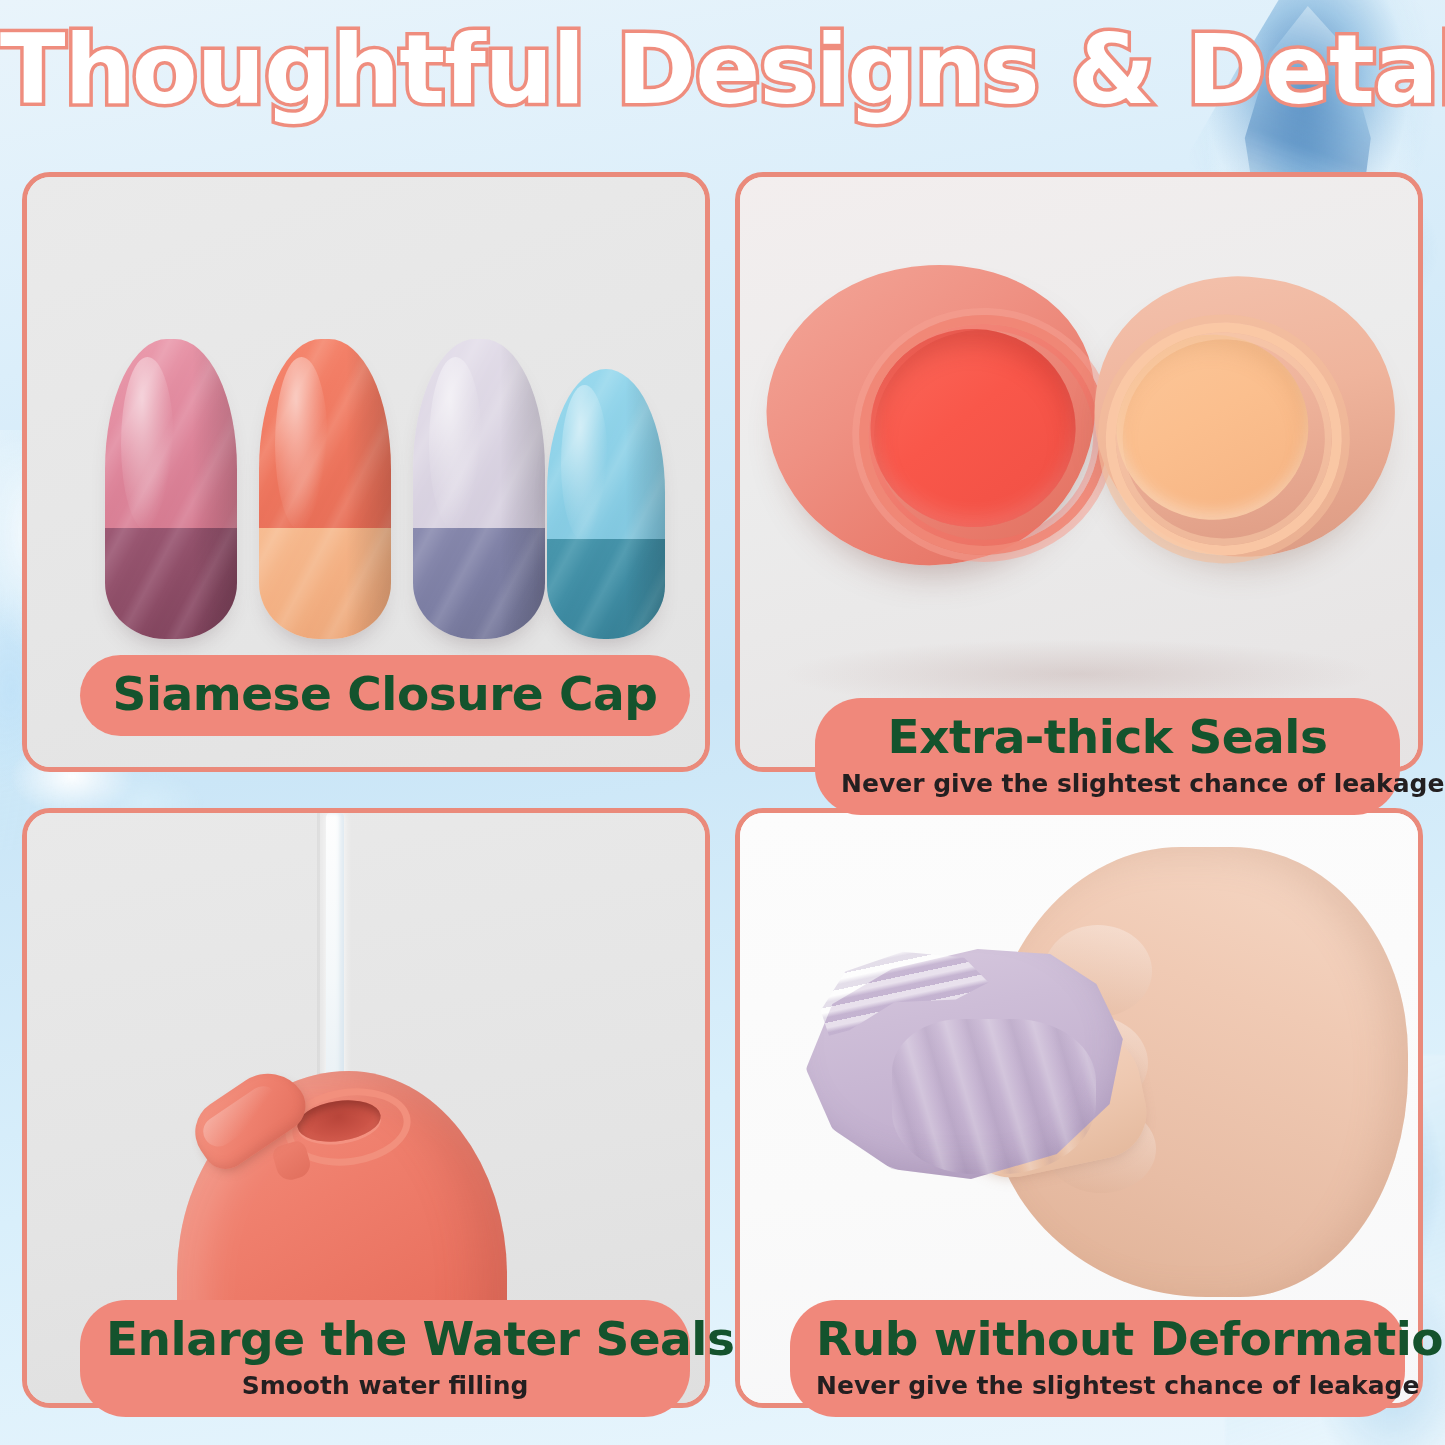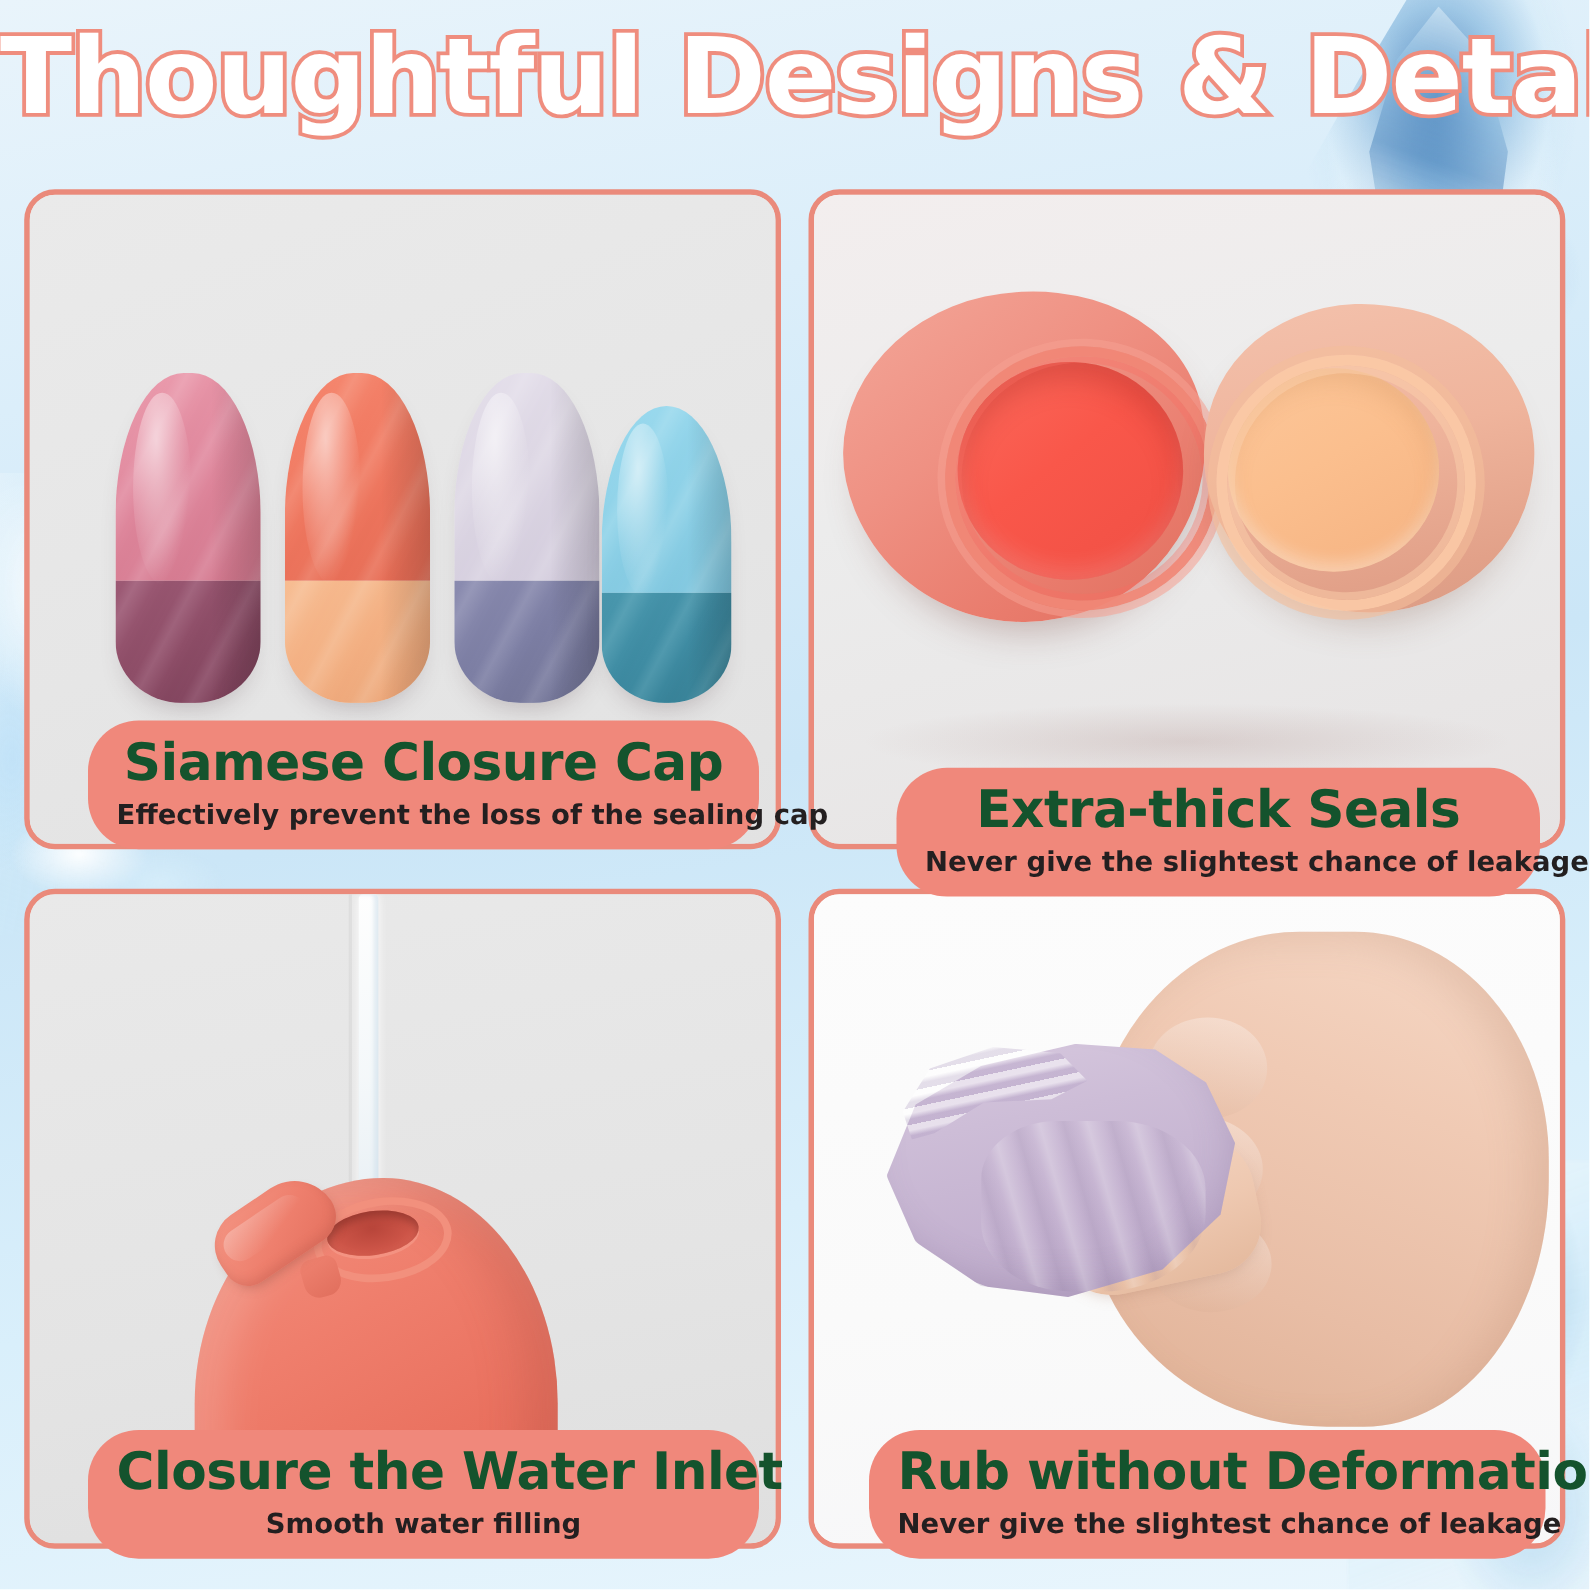--- a/index.html
+++ b/index.html
@@ -547,30 +547,29 @@
           <div class="sq-body"></div>
           <div class="folds"></div>
           <div class="ridges"></div>
         </div>
       </div>
     </div>
   </div>
 
   <div class="pill" id="pill-1">
     <div class="pill-title">Siamese Closure Cap</div>
-    <div class="pill-sub">Effectively prevent the loss of the sealing cap</div>
   </div>
 
   <div class="pill" id="pill-2">
     <div class="pill-title">Extra-thick Seals</div>
     <div class="pill-sub">Never give the slightest chance of leakage</div>
   </div>
 
   <div class="pill" id="pill-3">
-    <div class="pill-title">Closure the Water Inlet</div>
+    <div class="pill-title">Enlarge the Water Seals</div>
     <div class="pill-sub">Smooth water filling</div>
   </div>
 
   <div class="pill" id="pill-4">
     <div class="pill-title">Rub without Deformation</div>
     <div class="pill-sub">Never give the slightest chance of leakage</div>
   </div>
 
 </div>
 

